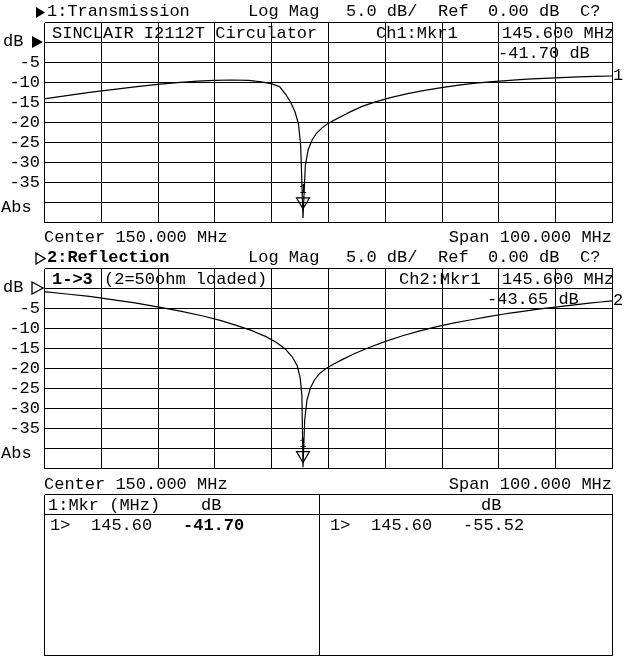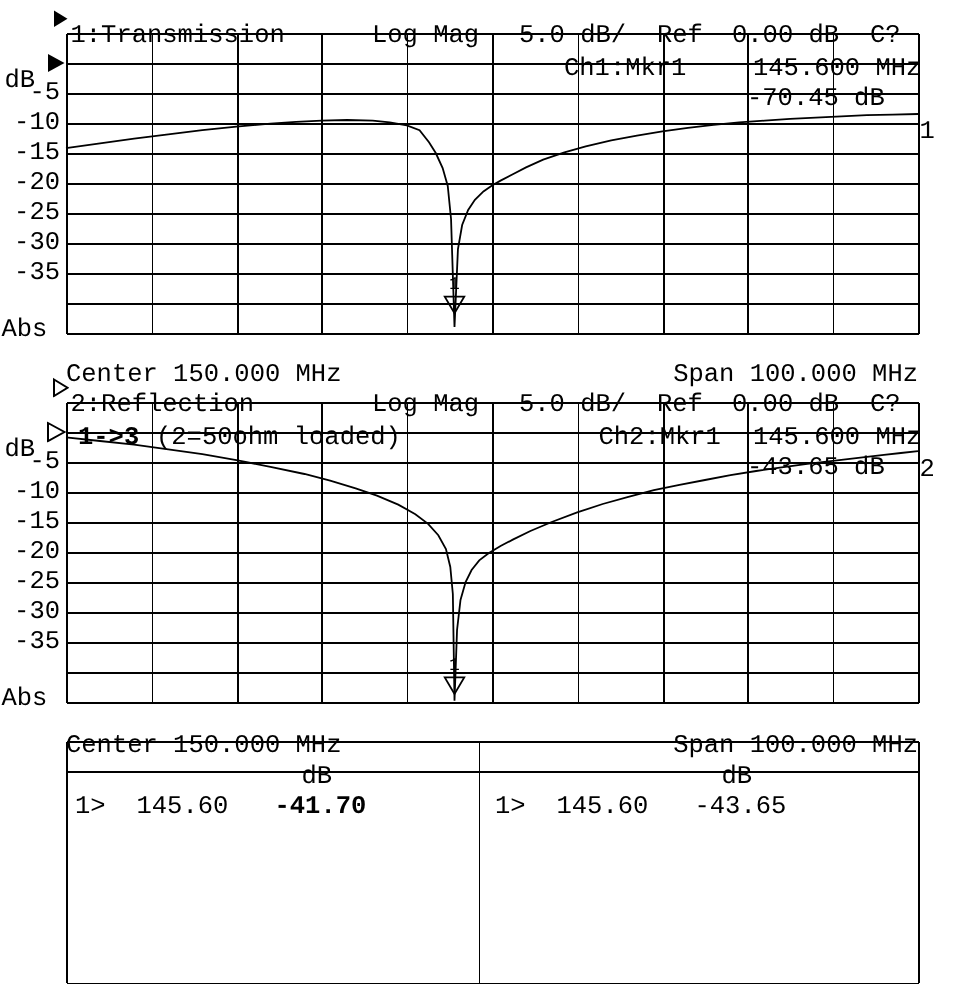--- a/index.html
+++ b/index.html
@@ -3,21 +3,21 @@
 <meta charset="utf-8">
 <style>
   html,body{margin:0;padding:0;background:#ffffff;}
   #screen{
     position:relative;width:640px;height:659px;background:#ffffff;color:#000;
     font-family:"Liberation Mono","DejaVu Sans Mono",monospace;
     overflow:hidden;
   }
   .t{position:absolute;font-size:17px;line-height:17px;white-space:pre;color:#000;}
   #overlay{position:absolute;left:0;top:0;z-index:0;}
-  .txt{z-index:2;margin-top:13px;}
+  .txt{z-index:2;}
   
   .c1-hdr-ptr{position:absolute;left:35px;top:5px;z-index:2;}
   .c1-hdr-label{left:47px;top:3px;}
   .c1-hdr-format{left:248px;top:3px;}
   .c1-hdr-scale{left:346px;top:3px;}
   .c1-hdr-ref{left:438px;top:3px;}
   .c1-hdr-refval{left:488px;top:3px;}
   .c1-hdr-cal{left:580px;top:3px;}
   
   .c1-annot{left:52px;top:25px;}
@@ -25,32 +25,32 @@
   .c1-mkr-f{left:502px;top:25px;}
   .c1-mkr-v{left:498px;top:45px;}
   .c1-unit{left:3px;top:33px;}
   .c1-refptr{position:absolute;left:31px;top:35px;z-index:2;}
   .c1-abs{left:1px;top:199px;}
   .c1-tn{left:613px;top:67px;}
   .c1-center{left:44px;top:229px;}
   .c1-span{left:360px;top:229px;width:252px;text-align:right;}
   
   .c2-hdr-ptr{position:absolute;left:35px;top:251px;z-index:2;}
-  .c2-hdr-label{left:47px;top:249px;}
+  .c2-hdr-label{left:47px;top:249px;font-weight:bold;}
   .c2-hdr-format{left:248px;top:249px;}
   .c2-hdr-scale{left:346px;top:249px;}
   .c2-hdr-ref{left:438px;top:249px;}
   .c2-hdr-refval{left:488px;top:249px;}
   .c2-hdr-cal{left:580px;top:249px;}
   
   .c2-annot-path{left:52px;top:271px;font-weight:bold;}
   .c2-annot-note{left:104px;top:271px;}
   .c2-mkr-ch{left:399px;top:271px;}
   .c2-mkr-f{left:502px;top:271px;}
-  .c2-mkr-v{left:498px;top:291px;text-align:center;}
+  .c2-mkr-v{left:487px;top:291px;text-align:center;}
   .c2-unit{left:3px;top:279px;}
   .c2-refptr{position:absolute;left:31px;top:281px;z-index:2;}
   .c2-abs{left:1px;top:445px;}
   .c2-tn{left:613px;top:292px;}
   .c2-center{left:44px;top:476px;}
   .c2-span{left:360px;top:476px;width:252px;text-align:right;}
   
   .t1-h1{left:48px;top:497px;}
   .t1-h2{left:201px;top:497px;}
   .t2-h1{left:328px;top:497px;}
@@ -129,23 +129,24 @@
   <svg class="c1-hdr-ptr ptr" width="11" height="14">
       <path d="M1,2 L10,7.5 L1,13 Z" fill="#000000"></path>
     </svg>
   <div class="t txt c1-hdr-label">1:Transmission</div>
   <div class="t txt c1-hdr-format">Log Mag</div>
   <div class="t txt c1-hdr-scale">5.0 dB/</div>
   <div class="t txt c1-hdr-ref">Ref</div>
   <div class="t txt c1-hdr-refval">0.00 dB</div>
   <div class="t txt c1-hdr-cal">C?</div>
 
+  <div class="t txt c1-annot">SINCLAIR I2112T Circulator</div>
   <div class="t txt c1-mkr-ch">Ch1:Mkr1</div>
   <div class="t txt c1-mkr-f">145.600 MHz</div>
-  <div class="t txt c1-mkr-v">-70.45 dB</div>
+  <div class="t txt c1-mkr-v">-41.70 dB</div>
 
   <div class="t txt c1-unit">dB</div>
   <svg class="c1-refptr ptr" width="13" height="14">
       <path d="M1,1 L12,7 L1,13 Z" fill="#000000"></path>
     </svg>
   <div class="t txt c1-abs">Abs</div>
   <div class="t txt c1-tn">1</div>
 
   <div class="t txt c1-center">Center 150.000 MHz</div>
   <div class="t txt c1-span">Span 100.000 MHz</div>
@@ -169,29 +170,30 @@
   <div class="t txt c2-unit">dB</div>
   <svg class="c2-refptr ptr" width="13" height="14">
       <path d="M1,1 L12,7 L1,13 Z" fill="#ffffff" stroke="#000000" stroke-width="1.3"></path>
     </svg>
   <div class="t txt c2-abs">Abs</div>
   <div class="t txt c2-tn">2</div>
 
   <div class="t txt c2-center">Center 150.000 MHz</div>
   <div class="t txt c2-span">Span 100.000 MHz</div>
 
+  <div class="t txt t1-h1">1:Mkr (MHz)</div>
   <div class="t txt t1-h2">dB</div>
   <div class="t txt t2-h2">dB</div>
 
   <div class="t txt t1-sel">1&gt;</div>
   <div class="t txt t1-freq">145.60</div>
   <div class="t txt t1-val">-41.70</div>
   <div class="t txt t2-sel">1&gt;</div>
   <div class="t txt t2-freq">145.60</div>
-  <div class="t txt t2-val">-43.65</div>
+  <div class="t txt t2-val">-55.52</div>
 <div class="ytick" style="top: 53.5px;">-5</div>
     <div class="ytick" style="top: 73.5px;">-10</div>
     <div class="ytick" style="top: 93.5px;">-15</div>
     <div class="ytick" style="top: 113.5px;">-20</div>
     <div class="ytick" style="top: 133.5px;">-25</div>
     <div class="ytick" style="top: 153.5px;">-30</div>
     <div class="ytick" style="top: 173.5px;">-35</div>
     <div class="ytick" style="top: 299.5px;">-5</div>
     <div class="ytick" style="top: 319.5px;">-10</div>
     <div class="ytick" style="top: 339.5px;">-15</div>

